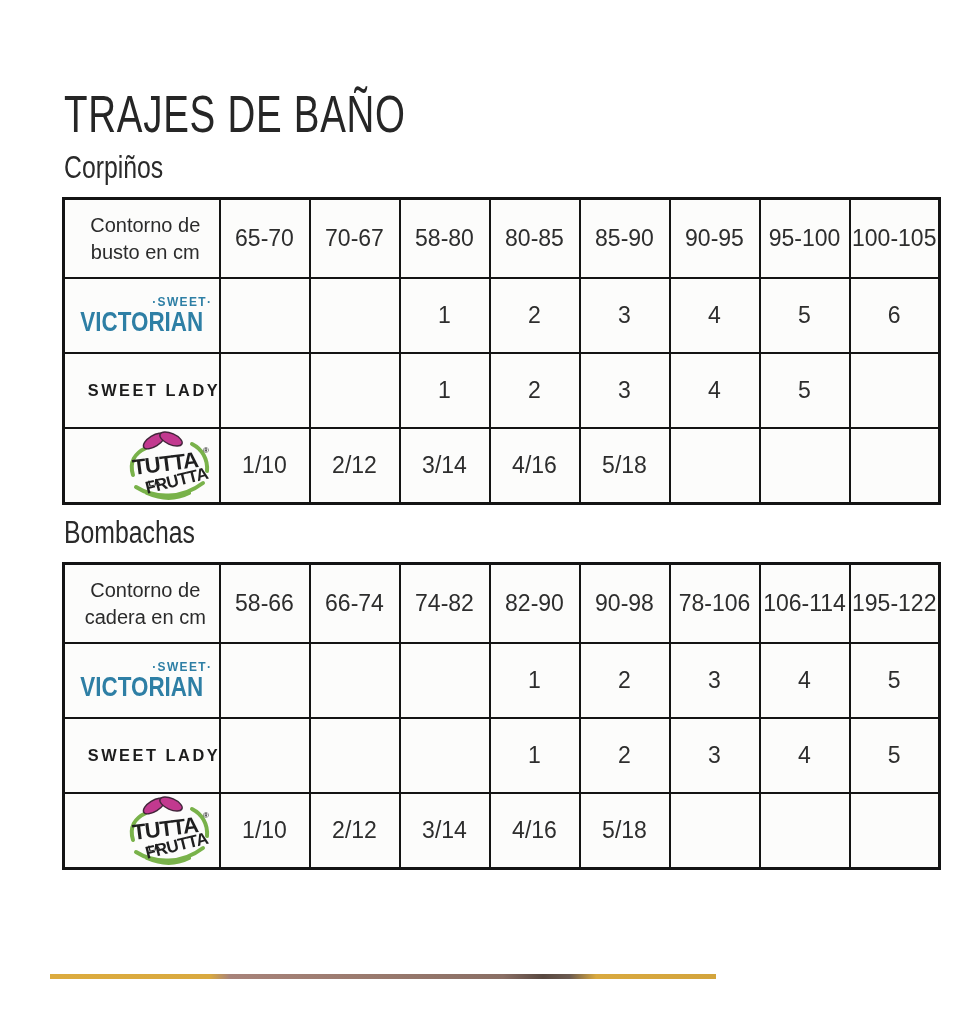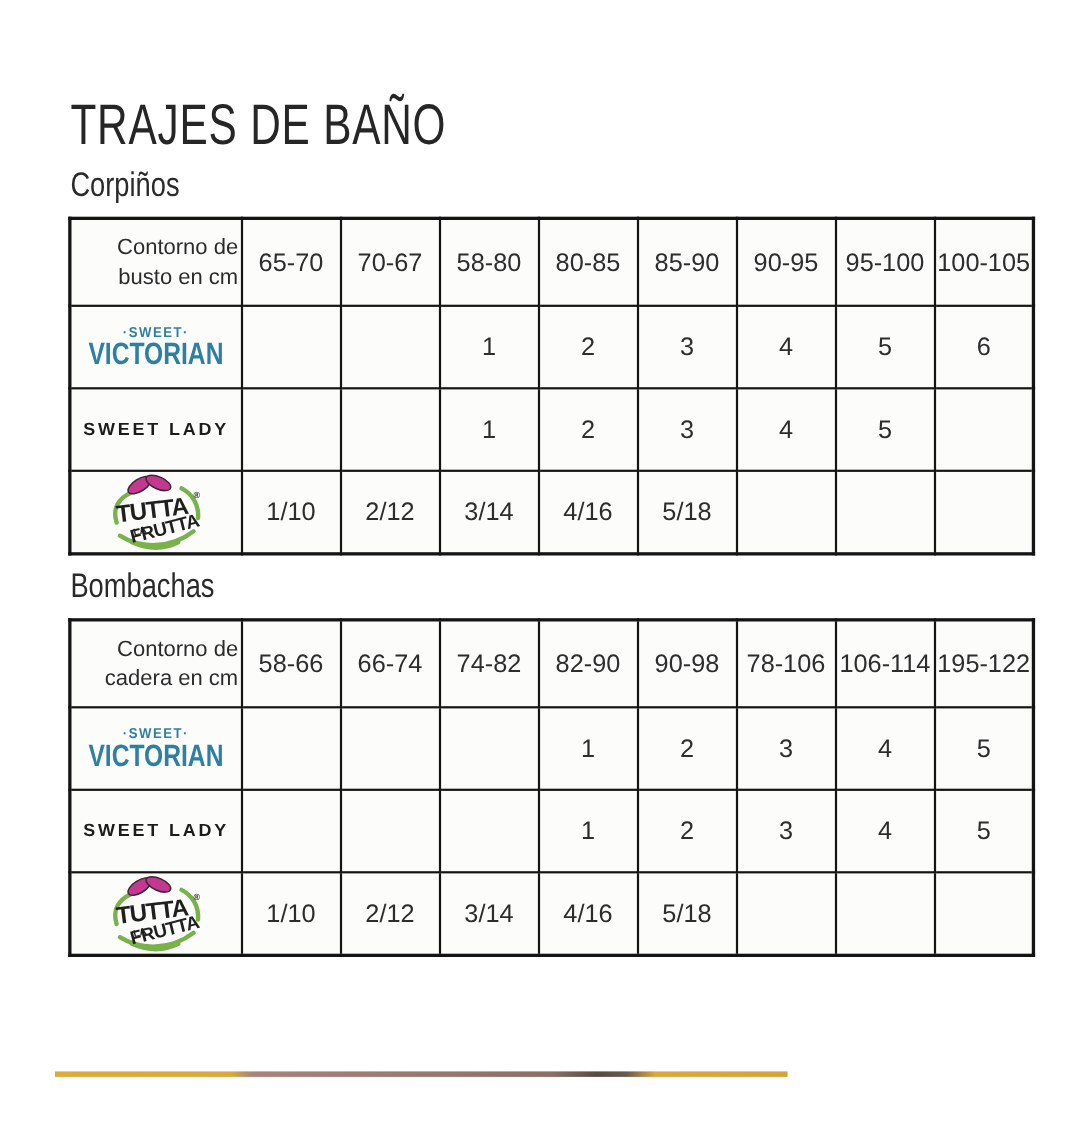--- a/index.html
+++ b/index.html
@@ -22,27 +22,27 @@
 
   table.size-table{
     border-collapse:collapse;table-layout:fixed;
     border:3px solid #141414;background:#fcfcfb;
   }
   table.size-table td{
     border:2px solid #141414;height:73px;background:#fcfcfb;
     overflow:hidden;
   }
   td.label-cell{
-    font-size:20px;line-height:1.32;text-align:right;padding:2px 2px 2px 9px;
+    font-size:20px;line-height:1.32;text-align:center;padding:2px 2px 2px 9px;
     color:#2b2b2b;
   }
   td.value-cell{
     font-size:23px;text-align:center;color:#2d2d2d;padding:0;
   }
-  td.brand-cell{text-align:center;vertical-align:middle;padding:0;}
+  td.brand-cell{text-align:right;vertical-align:middle;padding:0;}
 
   
   .sv-logo{display:inline-block;line-height:1;}
   .sv-top{
     font-size:13px;font-weight:700;letter-spacing:1.5px;
     transform:scaleX(0.92);transform-origin:center;
   }
   .sv-bottom{
     font-size:28px;font-weight:700;margin-top:0px;letter-spacing:0px;
     transform:scaleX(0.80);transform-origin:center;white-space:nowrap;

